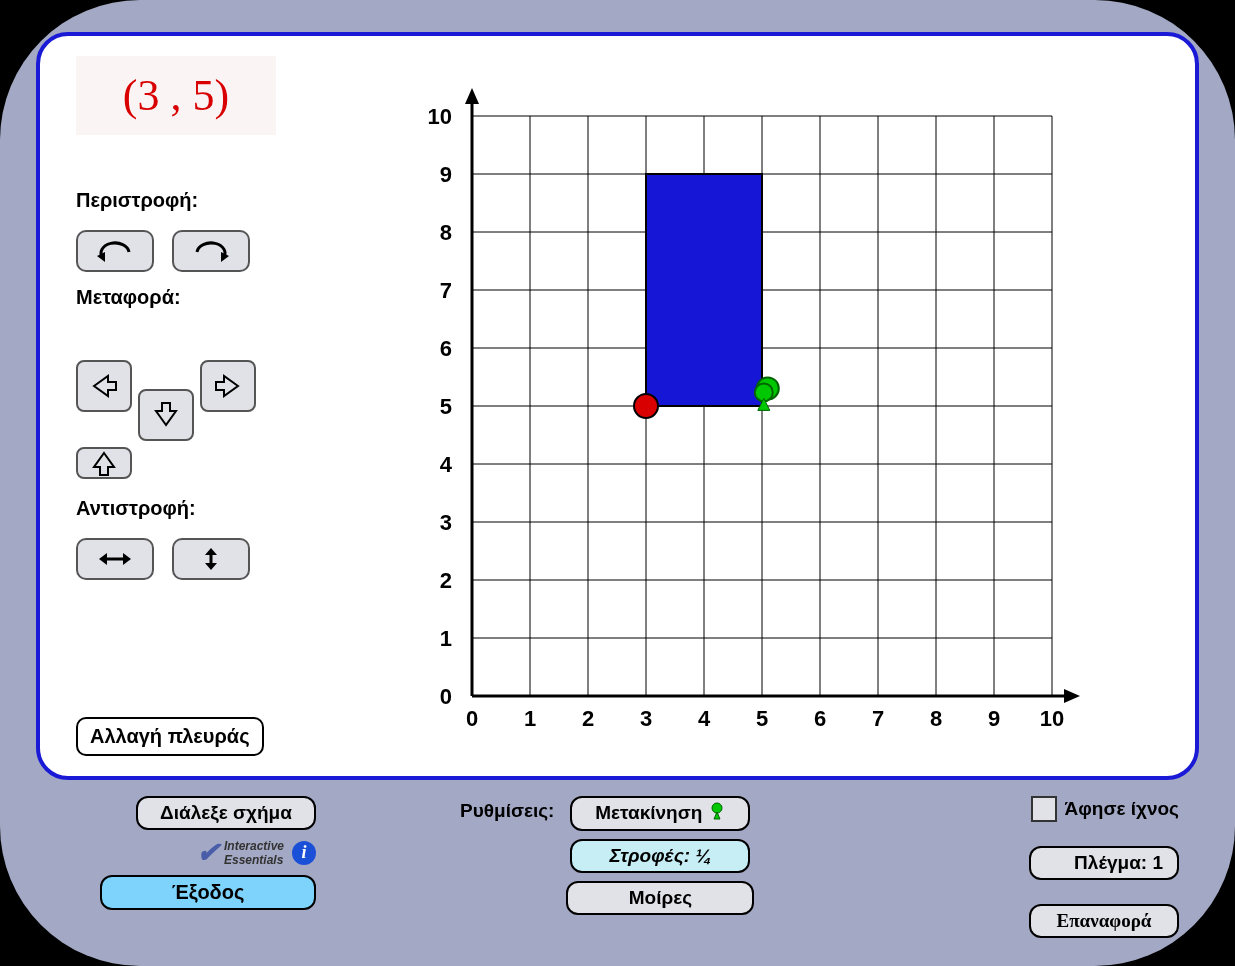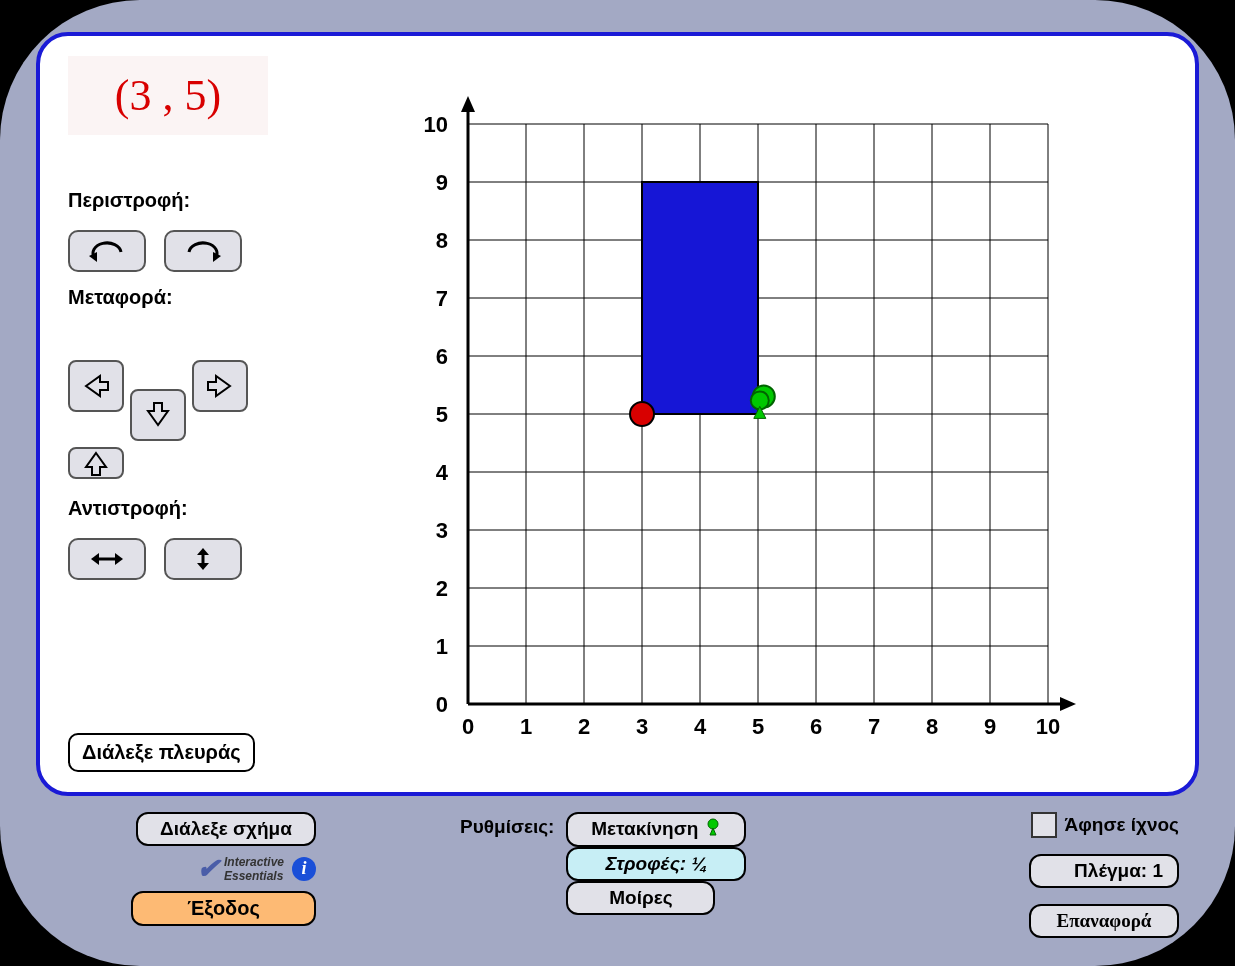--- a/index.html
+++ b/index.html
@@ -21,21 +21,21 @@
     position: relative;
     display: flex;
     flex-direction: column;
   }
   .main-panel {
     background: #fff;
     border: 4px solid #1a1ad6;
     border-radius: 32px;
     flex: 1;
     display: flex;
-    padding: 20px 28px 20px 28px;
+    padding: 20px 28px 20px 36px;
     position: relative;
   }
   .left-col {
     width: 280px;
     display: flex;
     flex-direction: column;
     gap: 14px;
   }
   .coord-display {
     background: #fbf4f4;
@@ -123,28 +123,28 @@
     border-radius: 12px;
     padding: 4px 14px;
     font-size: 19px;
     font-weight: bold;
     cursor: pointer;
     text-align: center;
   }
   .pillbtn.sel { background: #c7eef5; }
   .pillbtn.wide { width: 180px; }
   .exitbtn {
-    background: #fdba74;
+    background: #7dd3fc;
     border: 2px solid #000;
     border-radius: 12px;
     padding: 4px 14px;
     font-size: 20px;
     font-weight: bold;
     cursor: pointer;
-    width: 185px;
+    width: 216px;
     text-align: center;
   }
   .brand {
     display: flex;
     align-items: center;
     gap: 4px;
     font-size: 12px;
     font-style: italic;
     font-weight: bold;
     color: #333;
@@ -155,26 +155,26 @@
     width: 24px; height: 24px; display: flex; align-items: center; justify-content: center;
     font-style: italic; font-family: serif; font-size: 18px; margin-left: 4px;
   }
   .bottom-center {
     display: flex;
     align-items: flex-start;
     gap: 12px;
     margin-left: 120px;
   }
   .settings-label { font-size: 19px; font-weight: bold; margin-top: 4px; }
-  .settings-col { display: flex; flex-direction: column; align-items: flex-start; }
+  .settings-col { display: flex; flex-direction: column; gap: 8px; align-items: center; }
   .bottom-right {
     margin-left: auto;
     display: flex;
     flex-direction: column;
-    gap: 16px;
+    gap: 24px;
     align-items: flex-end;
   }
   .checkbox-row {
     display: flex; align-items: center; gap: 8px;
     font-size: 19px; font-weight: bold;
   }
   .checkbox {
     width: 26px; height: 26px; background: #e1e1e8;
     border: 2px solid #333; cursor: pointer;
   }
@@ -242,21 +242,21 @@
         </div>
         <div class="iconbtn">
           <svg viewBox="0 0 40 26">
             <line x1="20" y1="6" x2="20" y2="20" stroke="#000" stroke-width="3"></line>
             <path d="M20 2 L14 9 L26 9 Z" fill="#000"></path>
             <path d="M20 24 L14 17 L26 17 Z" fill="#000"></path>
           </svg>
         </div>
       </div>
 
-      <button class="side-change-btn">Διάλεξε πλευράς</button>
+      <button class="side-change-btn">Αλλαγή πλευράς</button>
     </div>
 
     <div class="grid-area">
       <svg id="gridsvg" width="700" height="700" viewBox="0 0 700 700">
           <line x1="60" y1="640" x2="60" y2="60" stroke="#000" stroke-width="1"></line>
           <line x1="118" y1="640" x2="118" y2="60" stroke="#000" stroke-width="1"></line>
           <line x1="176" y1="640" x2="176" y2="60" stroke="#000" stroke-width="1"></line>
           <line x1="234" y1="640" x2="234" y2="60" stroke="#000" stroke-width="1"></line>
           <line x1="292" y1="640" x2="292" y2="60" stroke="#000" stroke-width="1"></line>
           <line x1="350" y1="640" x2="350" y2="60" stroke="#000" stroke-width="1"></line>
@@ -332,21 +332,21 @@
         <button class="pillbtn" style="width:180px;">
           <span>Μετακίνηση</span>
           <span class="pin-icon">
             <svg width="18" height="18" viewBox="0 0 18 18">
                 <circle cx="9" cy="6" r="5" fill="#00c800" stroke="#006400"></circle>
                 <path d="M9 10 L6 17 L12 17 Z" fill="#00c800" stroke="#006400"></path>
               </svg>
           </span>
         </button>
         <button class="pillbtn sel" style="width:180px;font-style:italic;">Στροφές: ¼</button>
-        <button class="pillbtn" style="width:149px;">Μοίρες</button>
+        <button class="pillbtn" style="width:188px;">Μοίρες</button>
       </div>
     </div>
 
     <div class="bottom-right">
       <div class="checkbox-row">
         <div class="checkbox"></div>
         <span>Άφησε ίχνος</span>
       </div>
       <button class="pillbtn" style="width:150px;text-align:right;">Πλέγμα: 1</button>
       <button class="pillbtn" style="width:150px;font-family:Liberation Serif, serif;">Επαναφορά</button>

